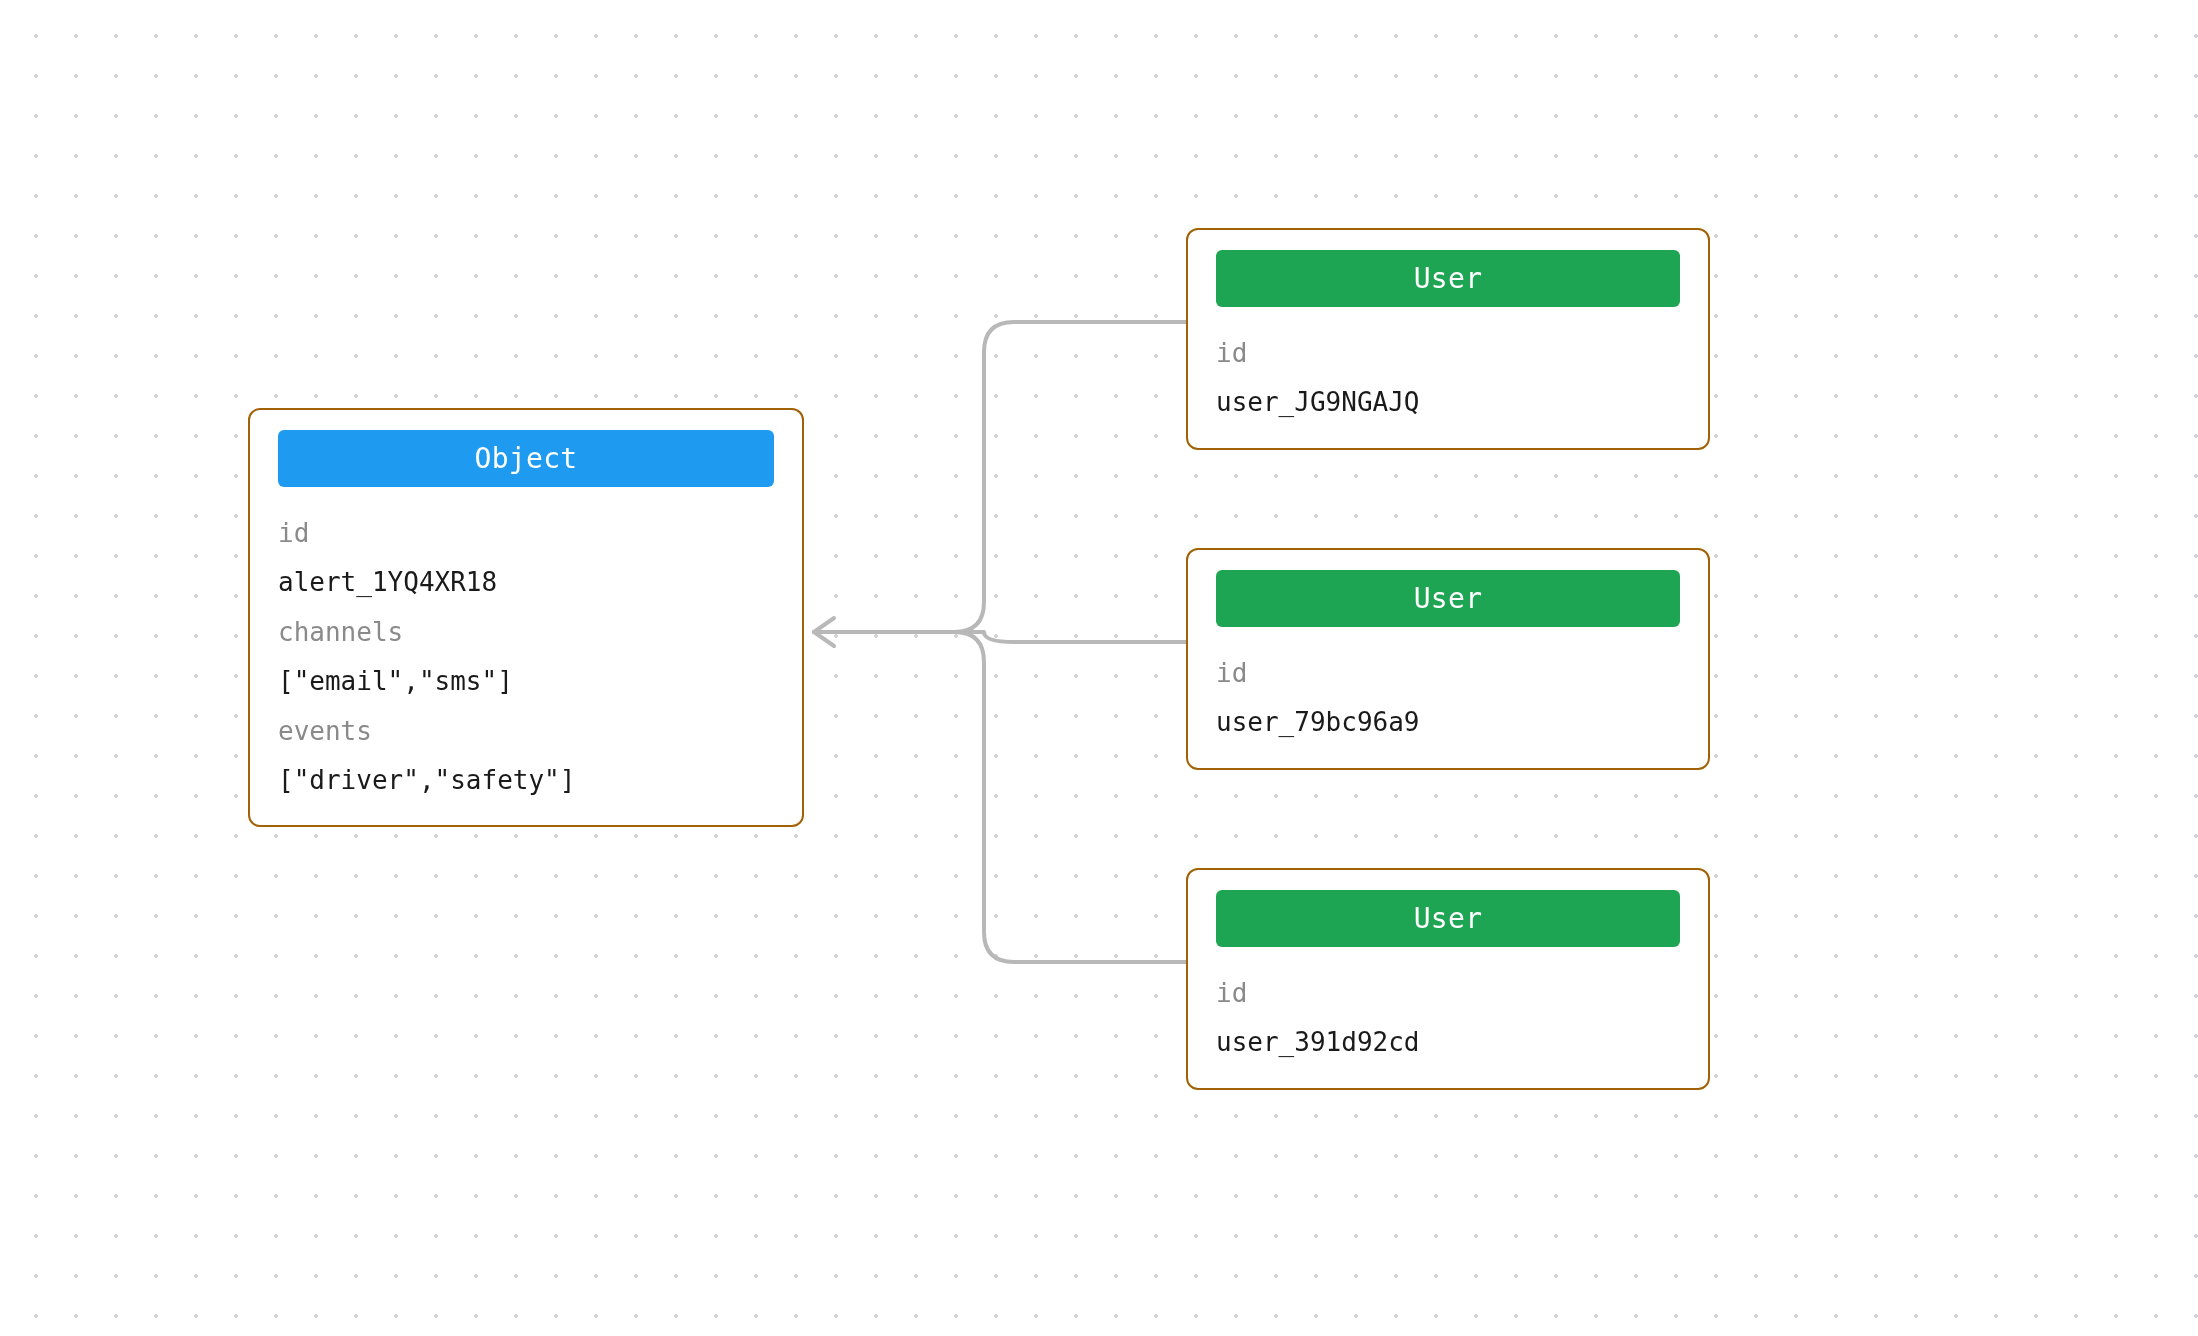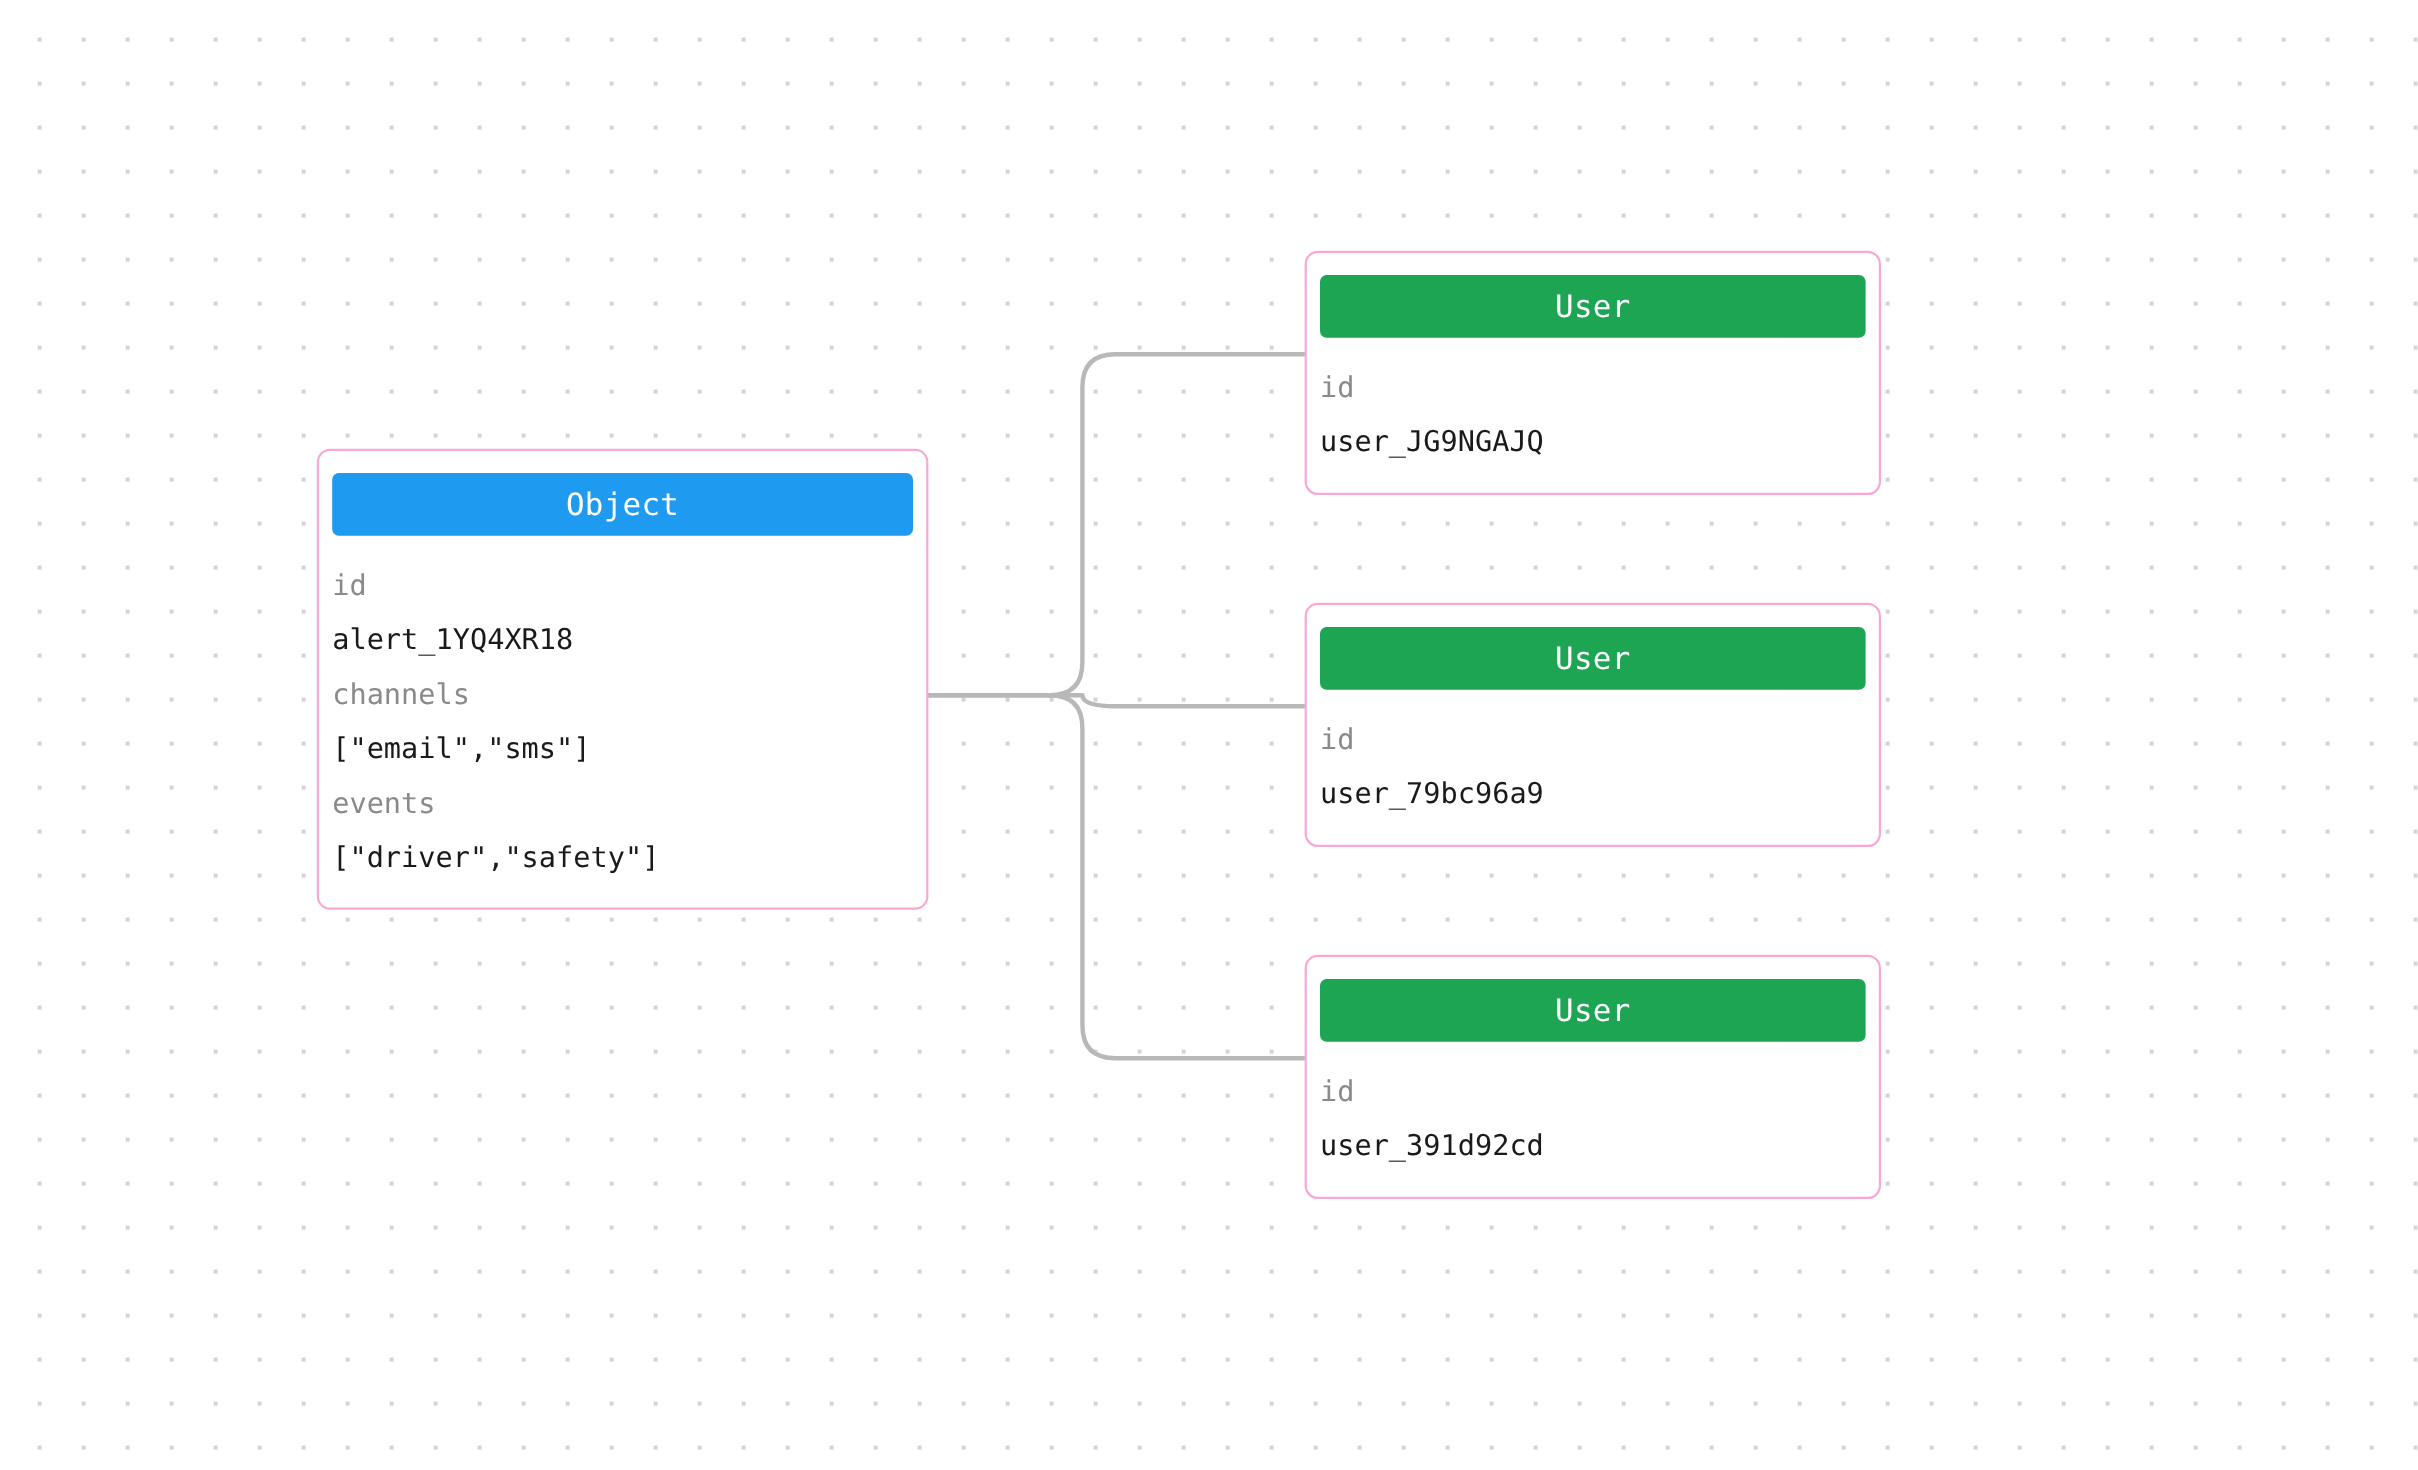--- a/index.html
+++ b/index.html
@@ -22,23 +22,23 @@
       background-size: 40px 40px;
       background-position: 16px 16px;
     }
     .canvas {
       position: absolute;
       inset: 0;
     }
     .card {
       position: absolute;
       background: #ffffff;
-      border: 2px solid #f9a8d4;
+      border: 2px solid #a16207;
       border-radius: 12px;
-      padding: 20px 12px;
+      padding: 20px 28px;
     }
     .card-header {
       border-radius: 6px;
       color: #ffffff;
       font-size: 28px;
       font-weight: 500;
       text-align: center;
       padding: 12px 0;
       margin-bottom: 22px;
       letter-spacing: 0.3px;
@@ -63,21 +63,20 @@
     }
     .value {
       color: #1a1a1a;
       font-weight: 500;
       text-align: center;
     }
     .object-card {
       left: 248px;
       top: 408px;
       width: 556px;
-      margin-left: 40px;
     }
     .user-card {
       width: 524px;
     }
     .user-card-1 {
       left: 1186px;
       top: 228px;
     }
     .user-card-2 {
       left: 1186px;

